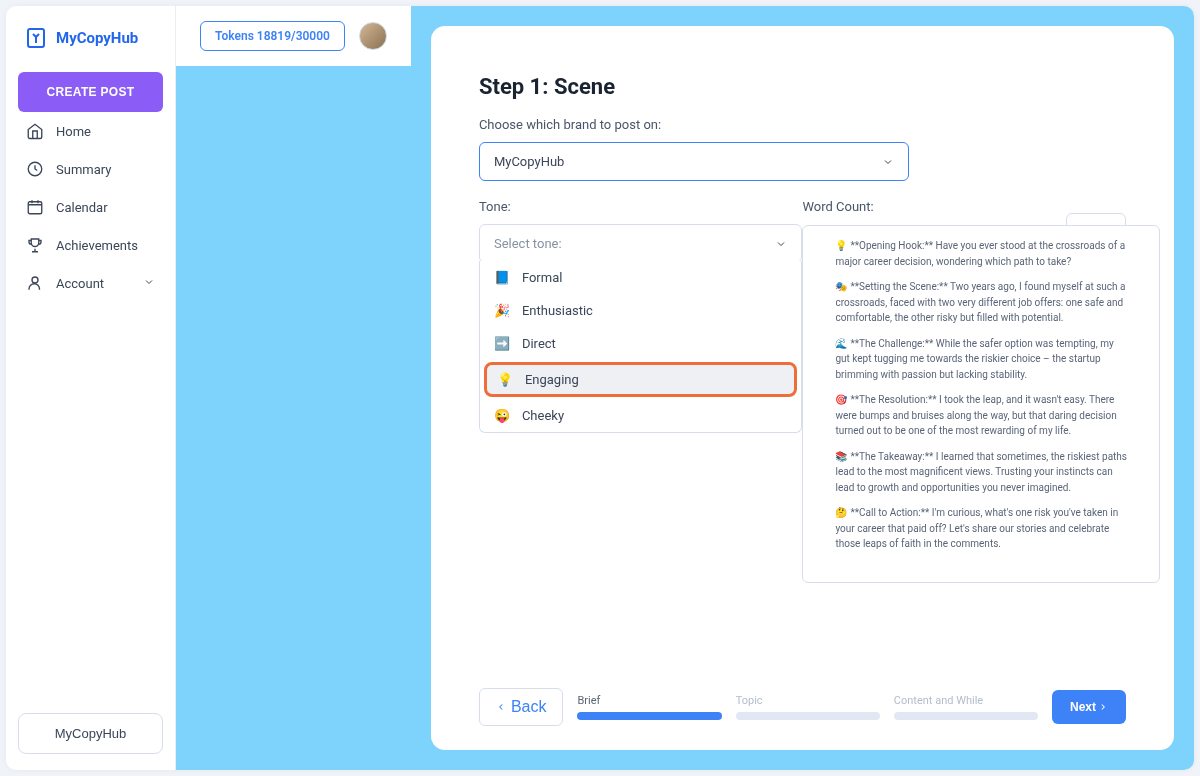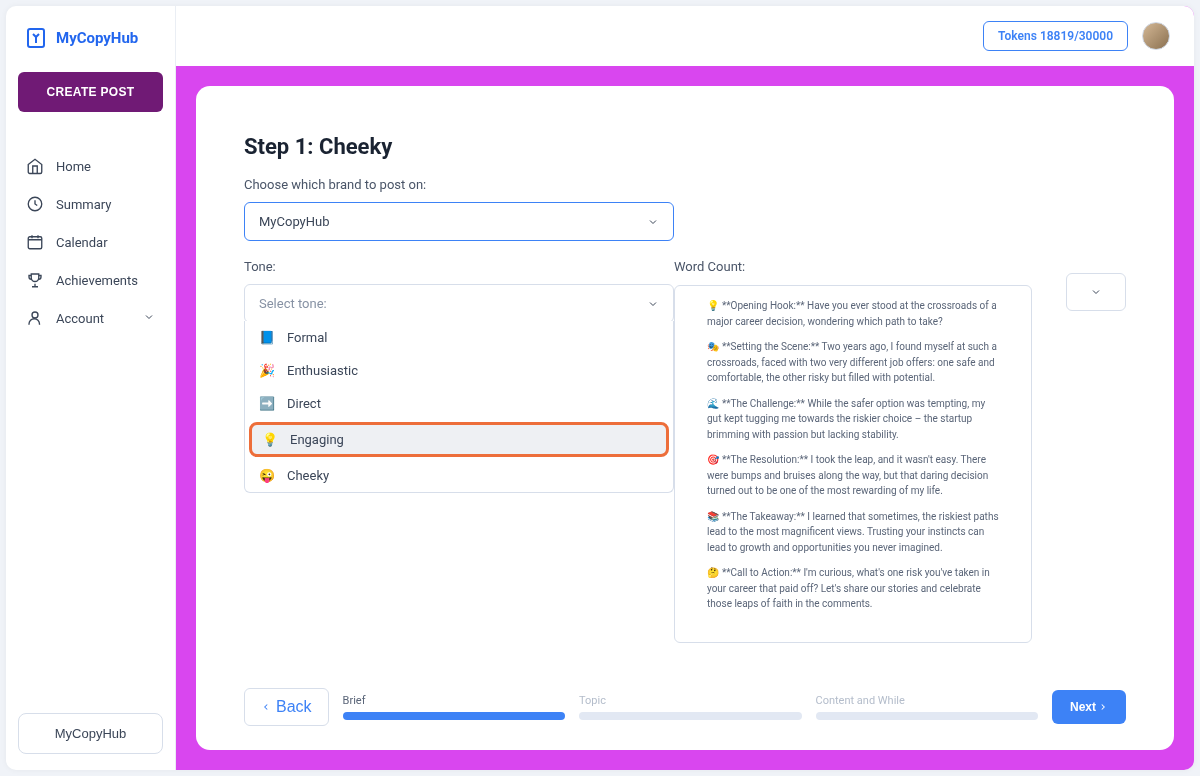--- a/index.html
+++ b/index.html
@@ -40,31 +40,30 @@
 .logo-icon {
   width: 24px;
   height: 24px;
 }
 .brand-name {
   font-weight: 700;
   color: #2266ee;
   font-size: 15px;
 }
 .create-btn {
-  background: #701a75;
+  background: #8b5cf6;
   color: #fff;
   font-weight: 700;
   font-size: 12px;
   letter-spacing: 0.3px;
   border: none;
   border-radius: 6px;
   padding: 13px 0;
   width: 100%;
   cursor: pointer;
-  margin-bottom: 35px;
 }
 .nav-list { list-style: none; }
 .nav-item {
   display: flex;
   align-items: center;
   gap: 12px;
   padding: 10px 8px;
   color: #3b4658;
   font-size: 13px;
   cursor: pointer;
@@ -77,23 +76,22 @@
   border: 1px solid #d7deea;
   background: #fff;
   border-radius: 8px;
   padding: 12px 0;
   font-size: 13px;
   color: #3b4658;
   cursor: pointer;
 }
 .main-area {
   flex: 1;
-  background: #d946ef;
-  display: flex;
-  flex-direction: column;
+  background: #7dd3fc;
+  display: flex;
   position: relative;
 }
 .topbar {
   height: 60px;
   background: #fff;
   display: flex;
   align-items: center;
   justify-content: flex-end;
   padding: 0 24px;
   gap: 14px;
@@ -351,21 +349,21 @@
     <button class="footer-btn">MyCopyHub</button>
   </aside>
 
   <div class="main-area">
     <div class="topbar">
       <div class="tokens-badge">Tokens 18819/30000</div>
       <div class="avatar"></div>
     </div>
 
     <div class="card">
-      <h1 class="step-title">Step 1: Cheeky</h1>
+      <h1 class="step-title">Step 1: Scene</h1>
 
       <div class="field-label">Choose which brand to post on:</div>
       <div class="select-box" style="max-width:430px;">
         <span>MyCopyHub</span>
         <span class="chev-icon">
           <svg viewBox="0 0 24 24" fill="none" stroke="#3b4658" stroke-width="2">
               <path d="M6 9l6 6 6-6"></path>
             </svg>
         </span>
       </div>

